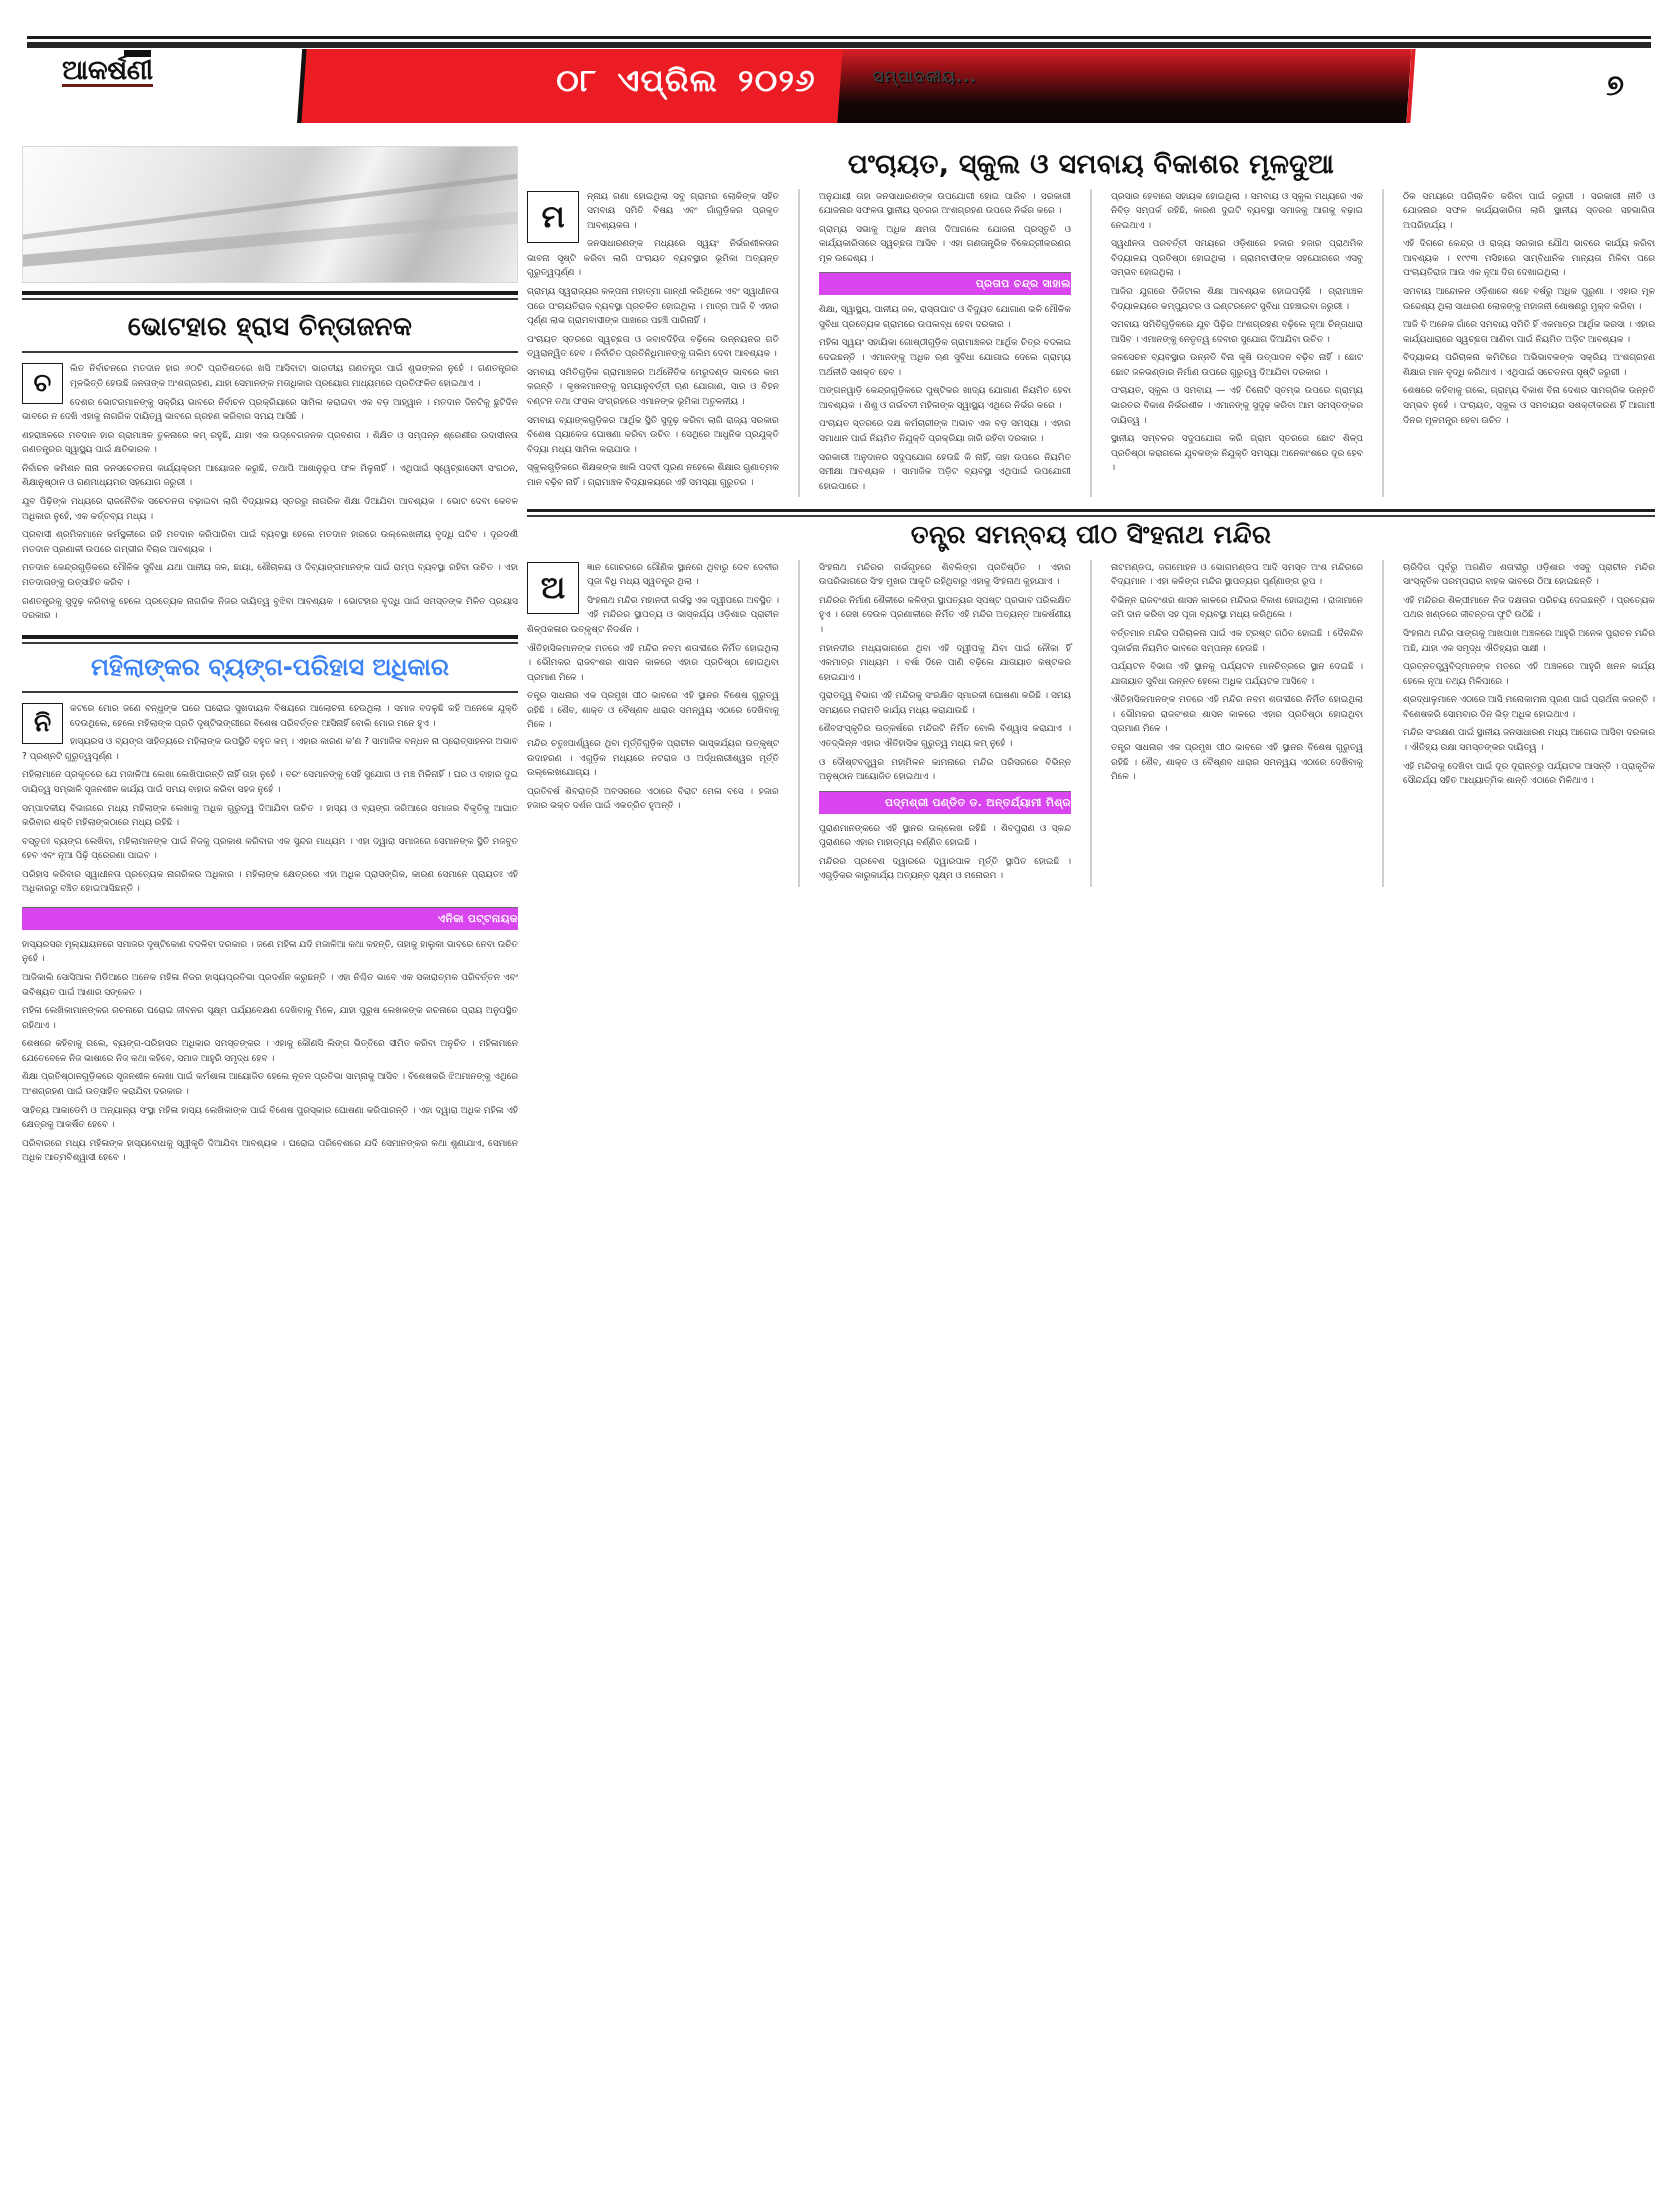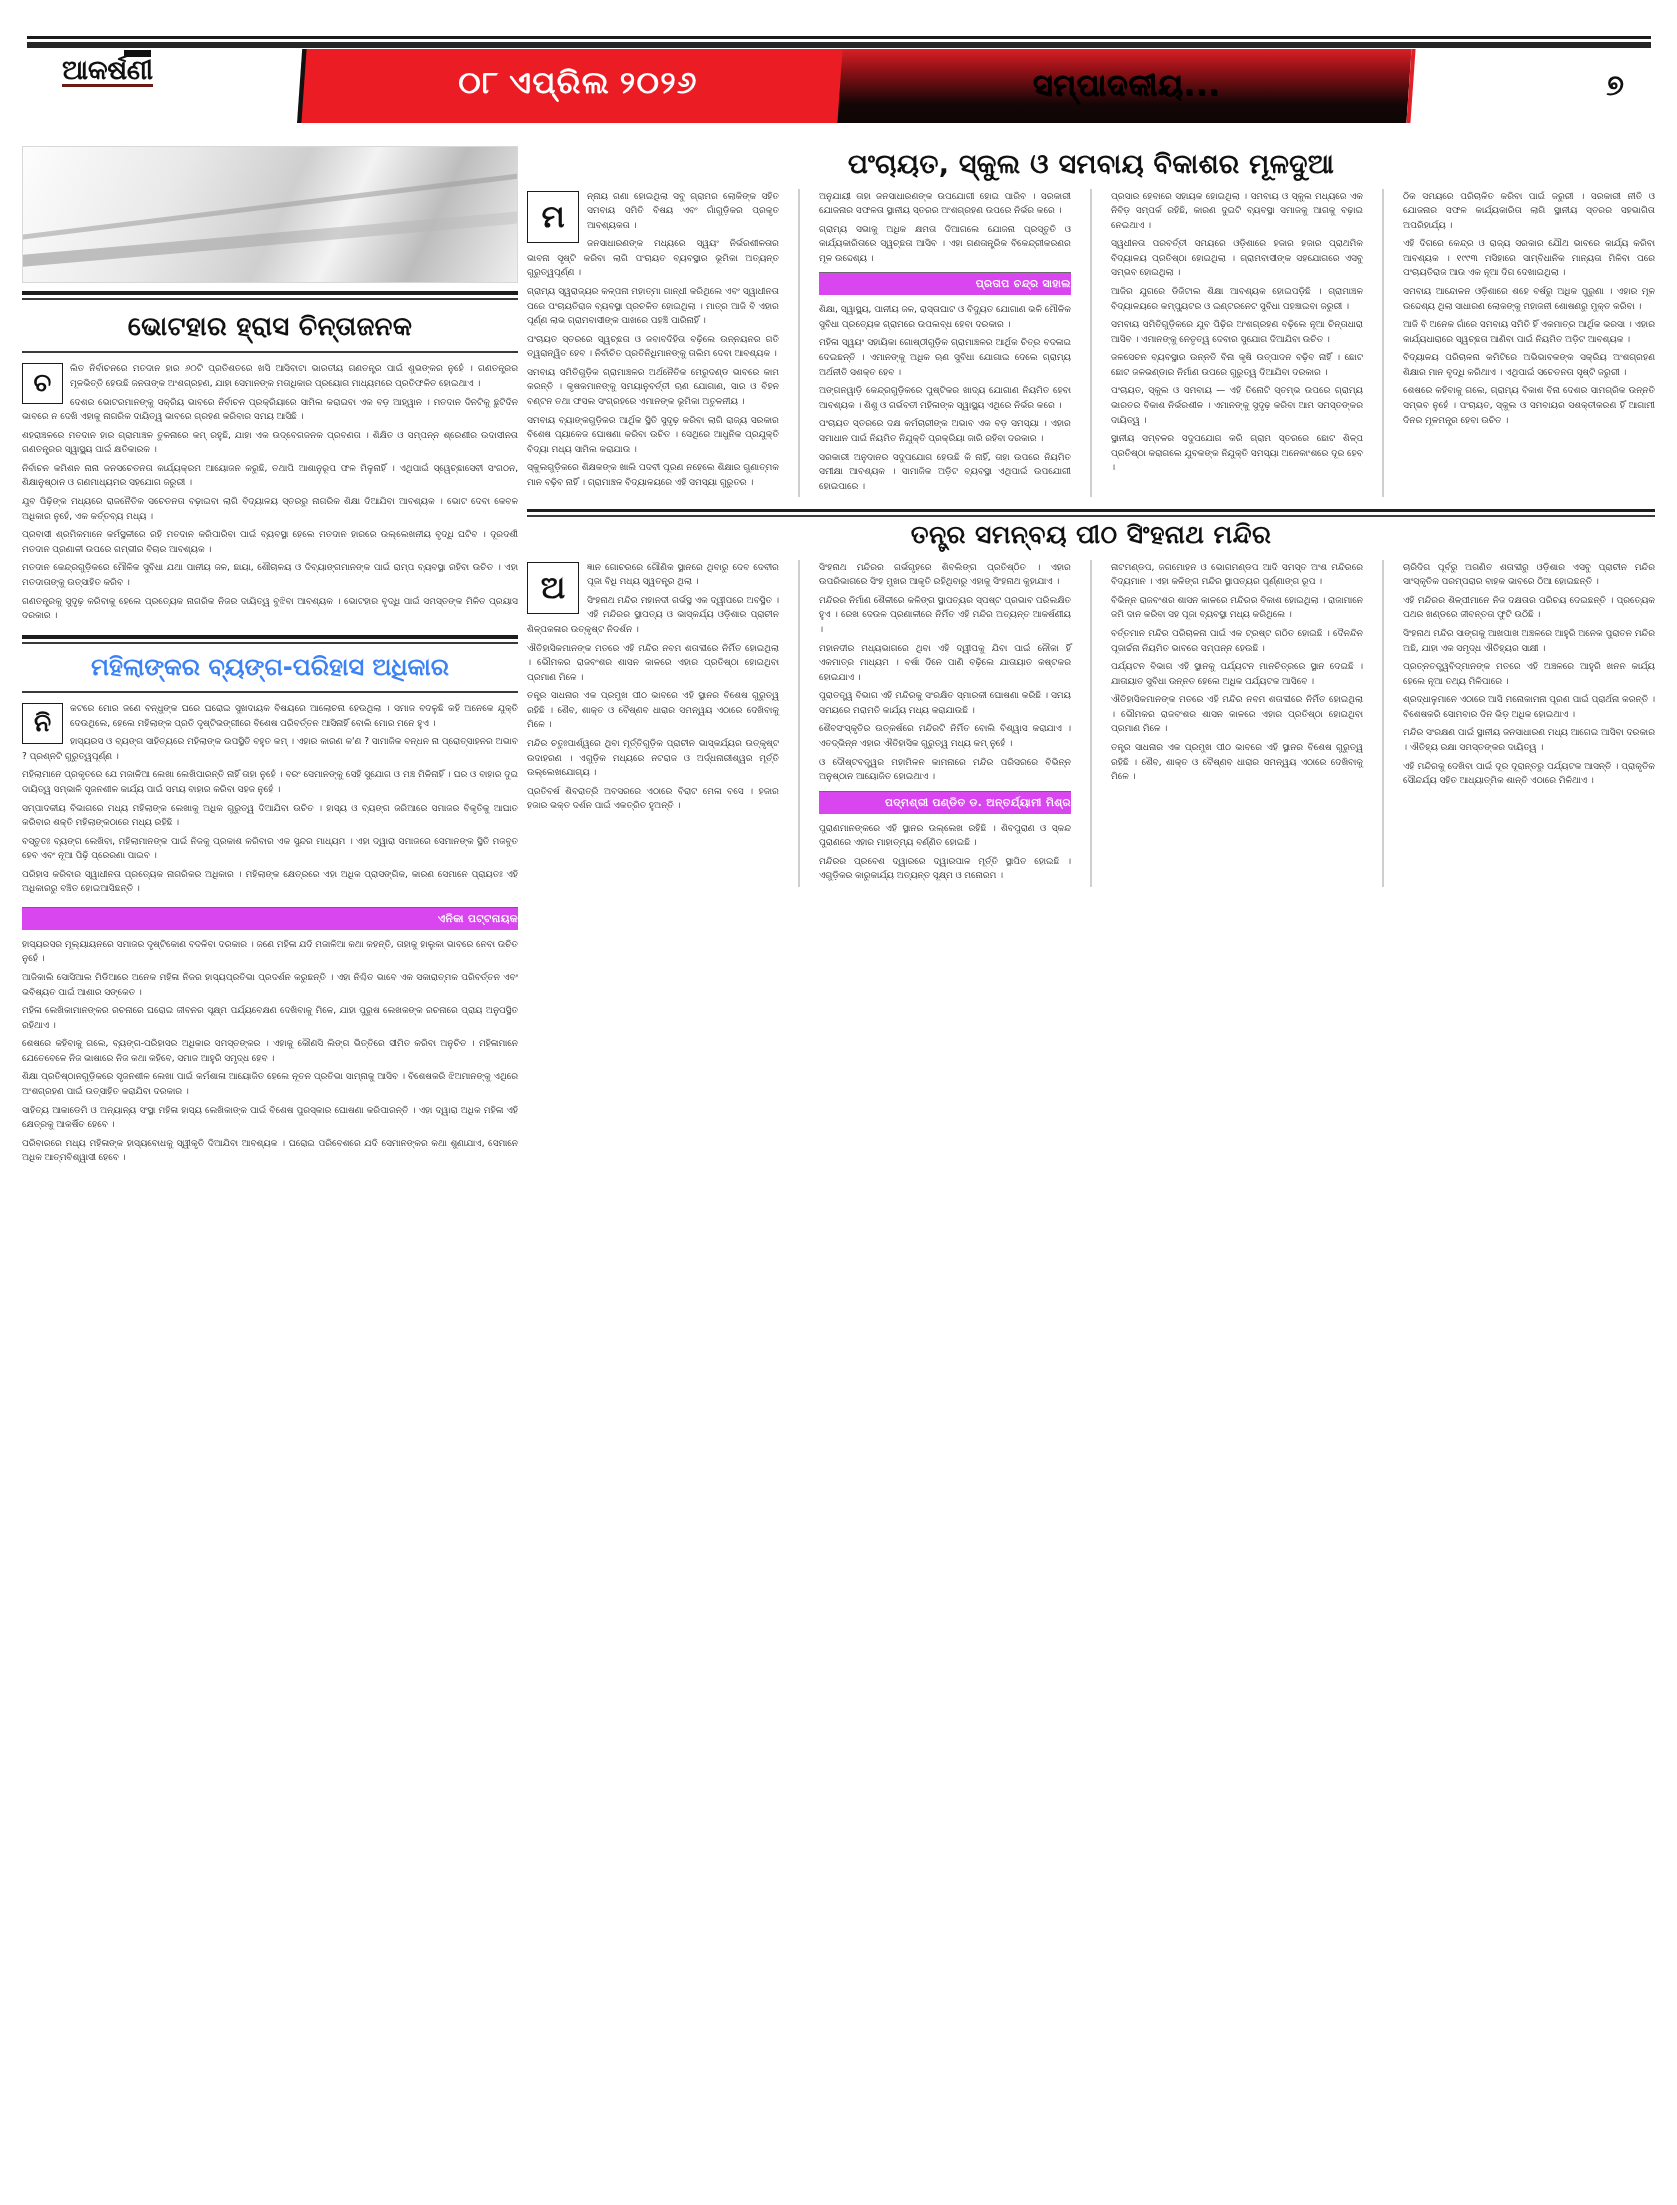--- a/index.html
+++ b/index.html
@@ -62,45 +62,44 @@
     height: 74px;
     background: #ec1c24;
     transform: skewX(-4deg);
     box-shadow: -4.4px 0 0 0 #111;
   }
   .mast-date-text {
     position: absolute;
     left: 340px;
     top: 65px;
     width: 476px;
-    text-align: center;
+    text-align: right;
     color: #ffffff;
     font-size: 31px;
     font-weight: bold;
     letter-spacing: 1.3px;
-    font-family: Liberation Sans, sans-serif;
+    font-family: Liberation Mono, monospace;
   }
   .mast-section-band {
     position: absolute;
     left: 840px;
     top: 49px;
     width: 573px;
     height: 74px;
     background: linear-gradient(to bottom, #d81f26 0%, #8d1015 30%, #140606 75%, #0d0505 100%);
     transform: skewX(-4deg);
     border-right: 4.4px solid #e02028;
   }
   .mast-section-text {
     position: absolute;
     left: 873px;
     top: 67px;
     width: 507px;
-    text-align: center;
-    color: #000000;
-    font-size: 30px;
+    color: #404040;
+    font-size: 16px;
     font-weight: bold;
     letter-spacing: 0.9px;
     text-shadow: 0.9px 0.9px 0 #000;
     font-family: "DejaVu Sans", sans-serif;
   }
   .mast-pageno {
     position: absolute;
     right: 53px;
     top: 68px;
     font-size: 29px;

